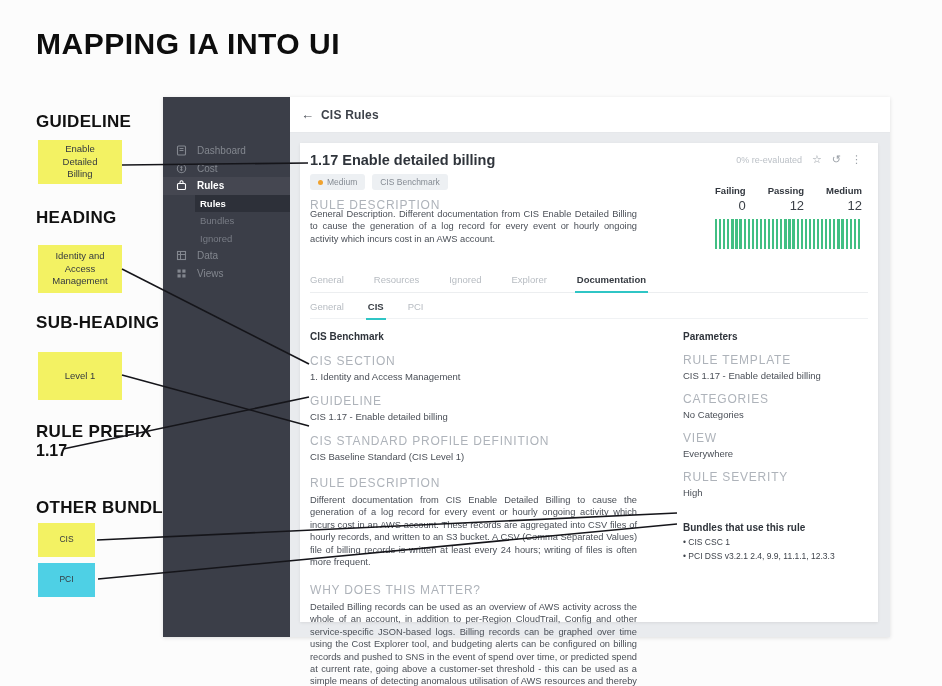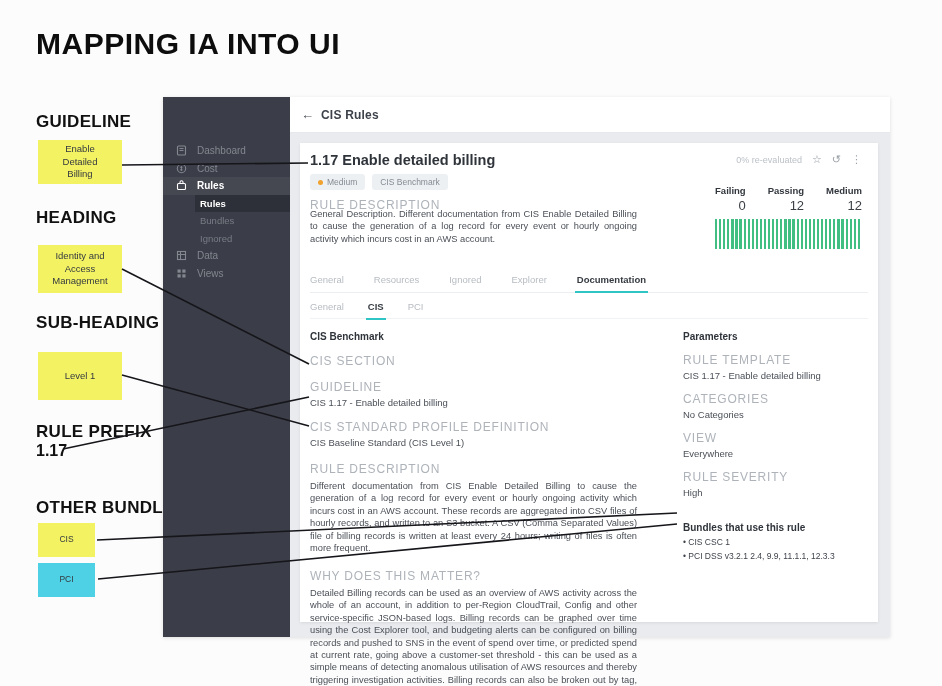--- a/index.html
+++ b/index.html
@@ -268,20 +268,21 @@
       <div class="subtabs">
         <span class="tab">General</span>
         <span class="tab active">CIS</span>
         <span class="tab">PCI</span>
       </div>
 
       <div id="doc-left">
         <div class="sec-heading">CIS Benchmark</div>
         <div class="field">
           <span class="mini-label">CIS SECTION</span>
+          <div class="val">1. Identity and Access Management</div>
         </div>
         <div class="field">
           <span class="mini-label">GUIDELINE</span>
           <div class="val">CIS 1.17 - Enable detailed billing</div>
         </div>
         <div class="field">
           <span class="mini-label">CIS STANDARD PROFILE DEFINITION</span>
           <div class="val">CIS Baseline Standard (CIS Level 1)</div>
         </div>
         <span class="mini-label para-label">RULE DESCRIPTION</span>

